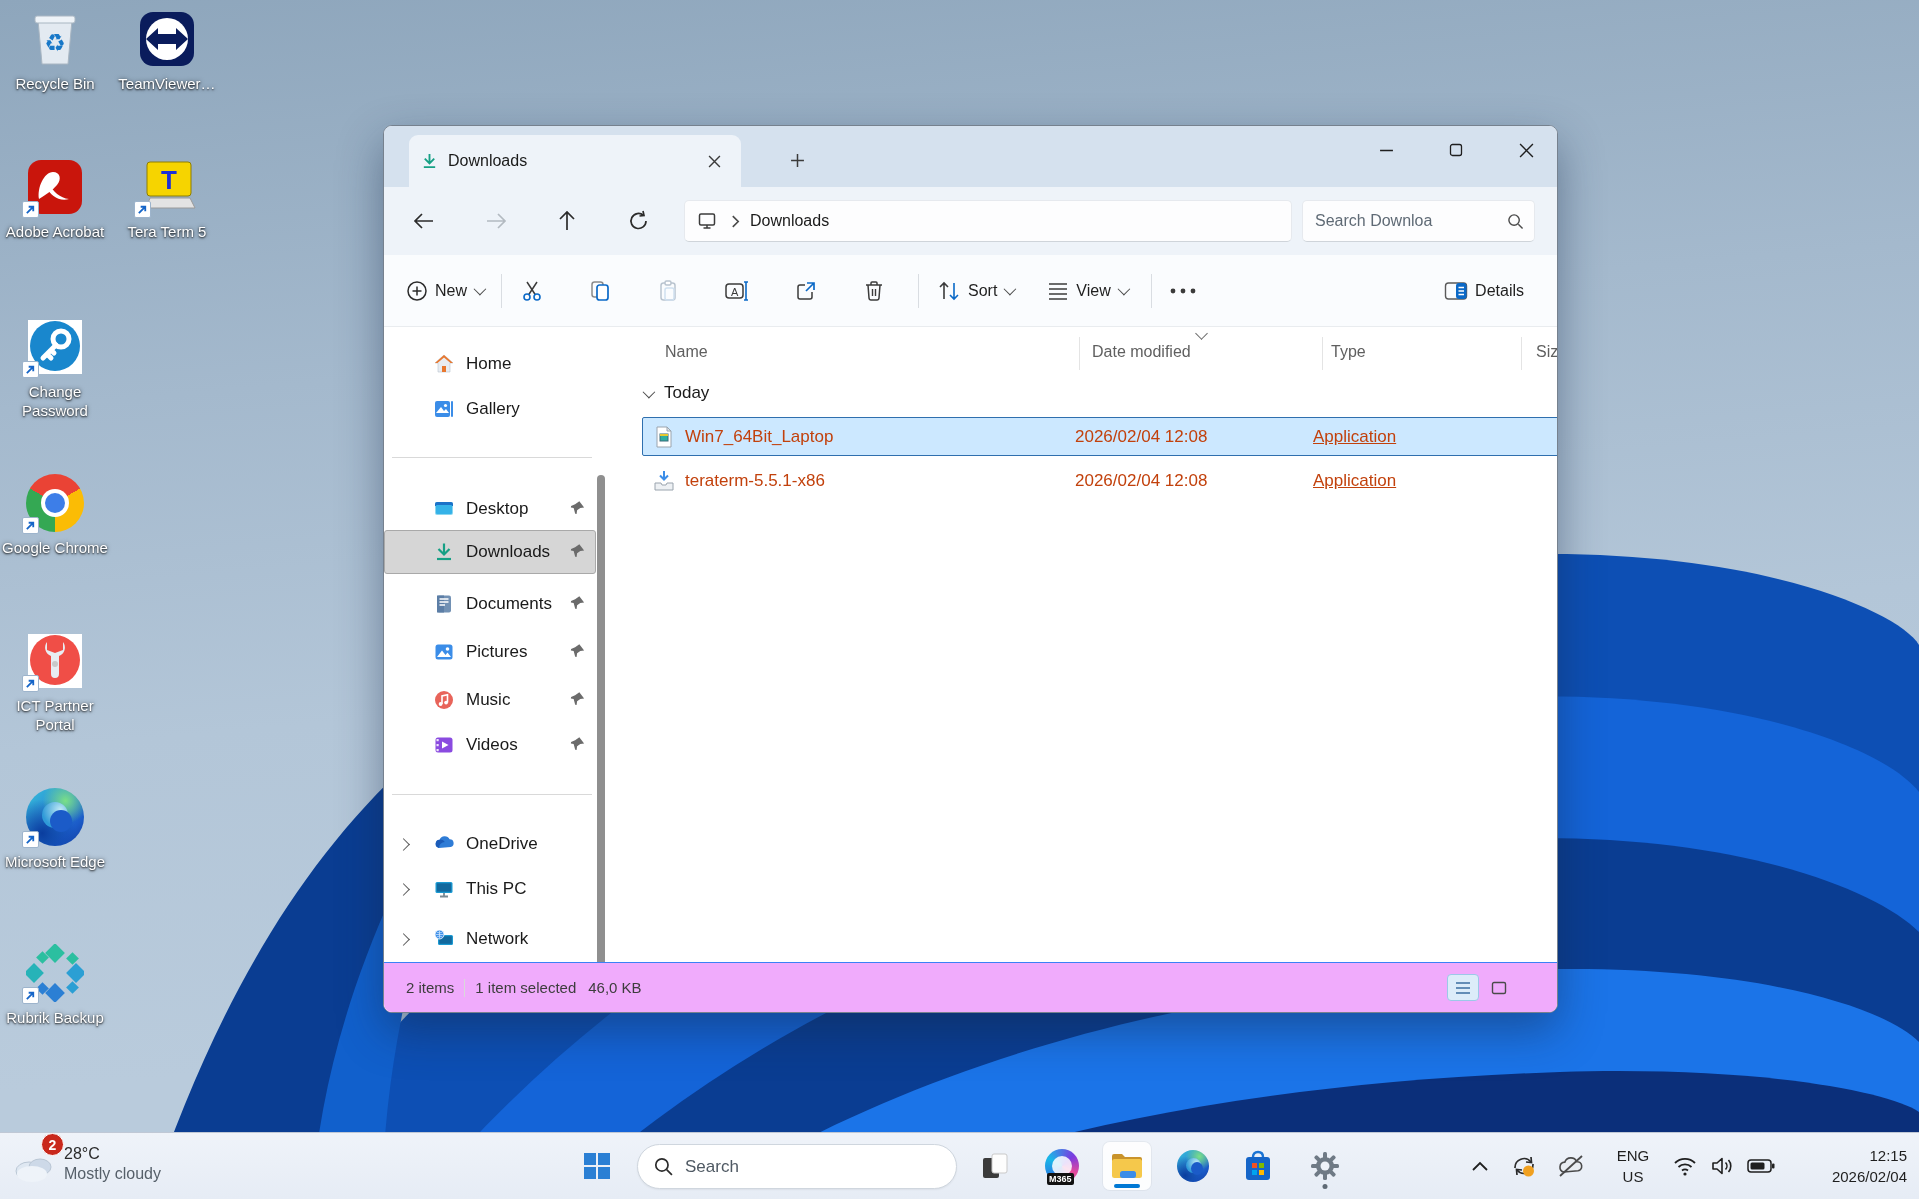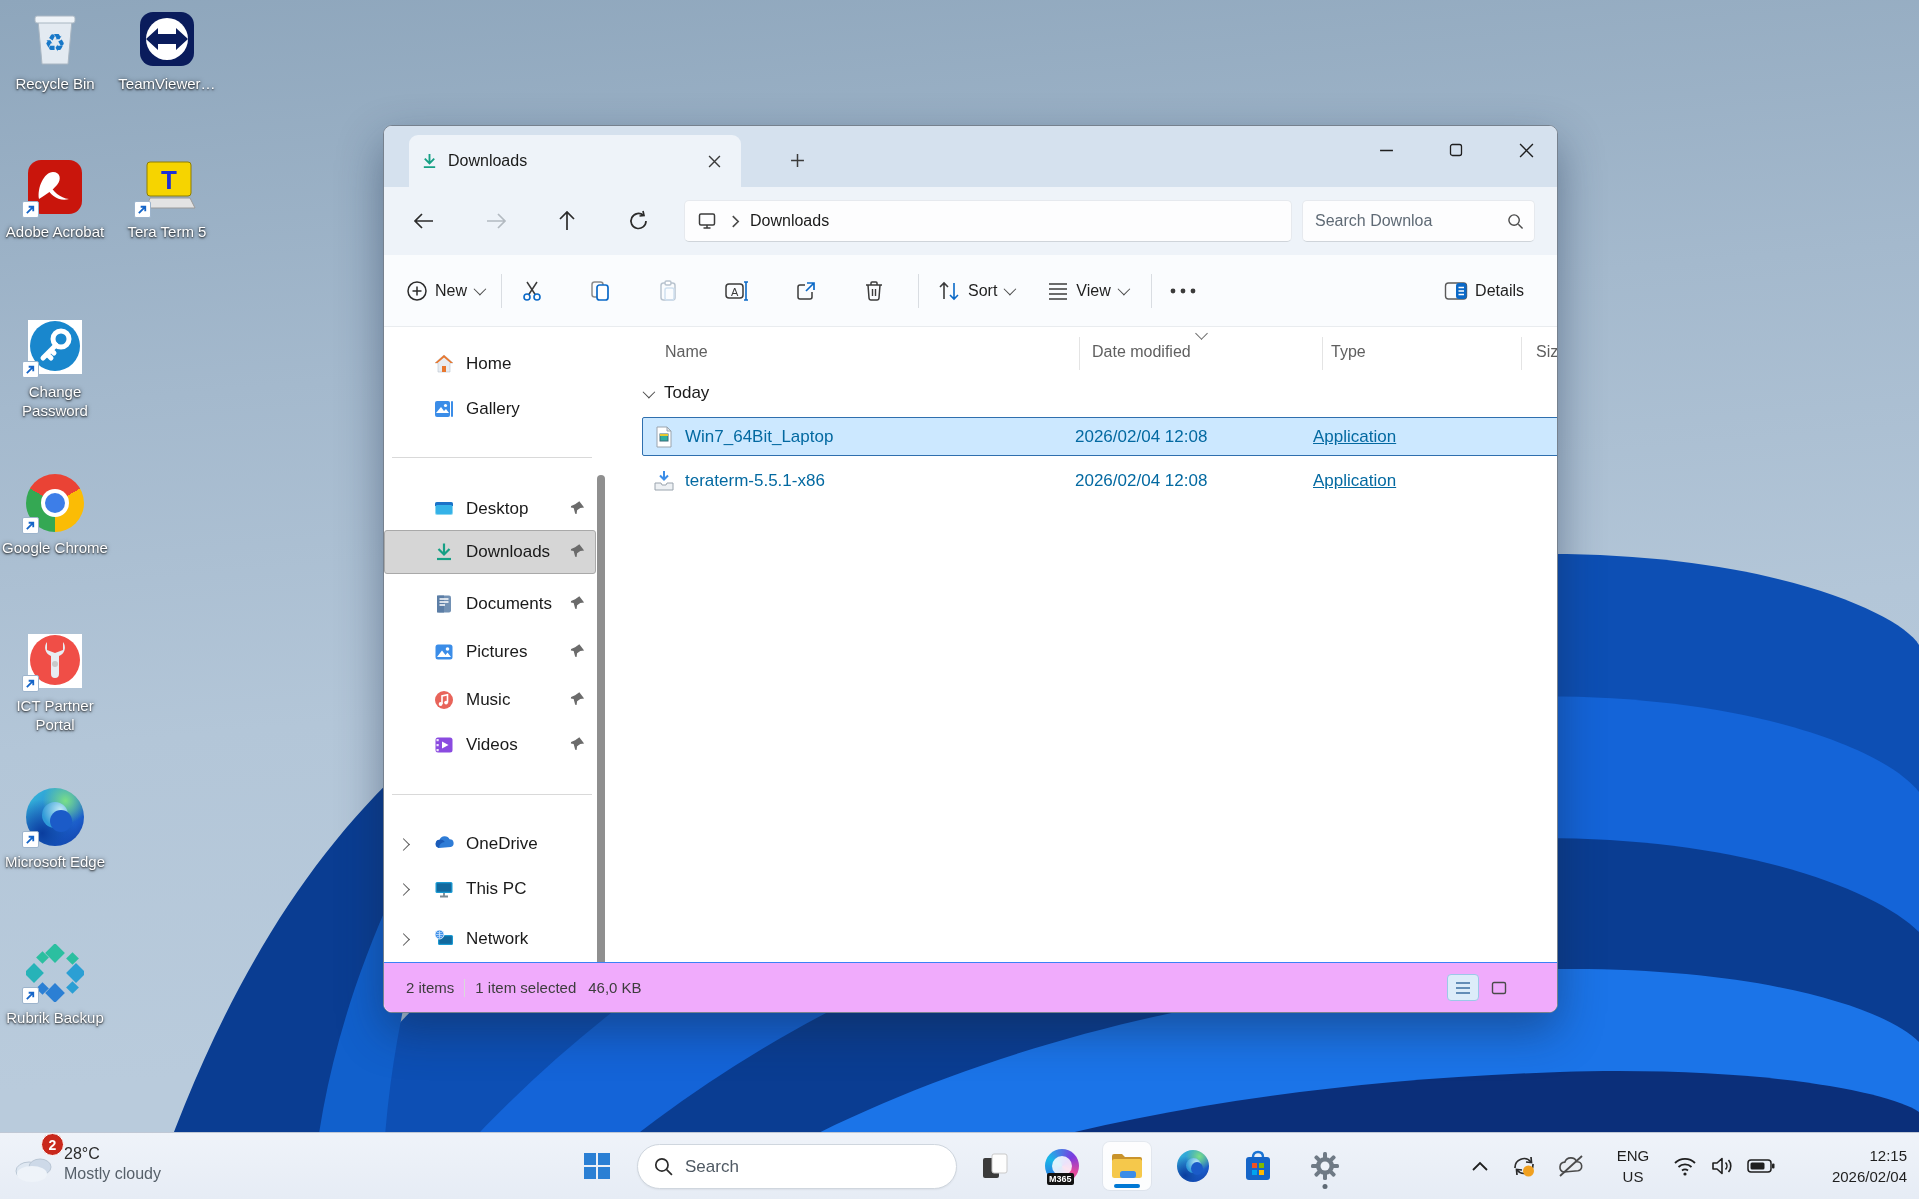--- a/index.html
+++ b/index.html
@@ -67,21 +67,21 @@
   .s-scroll { position:absolute; left:213px; top:148px; width:8px; height:552px; background:#8f8f8f; border-radius:4px; }
 
   .main { position:absolute; left:241px; top:201px; right:0; bottom:0; }
   .hdr { position:absolute; left:0; top:8px; right:-40px; height:37px; font-size:16px; color:#5f5f5f; }
   .hdr .h { position:absolute; top:8px; white-space:nowrap; }
   .hdr .vline { position:absolute; top:2px; width:1px; height:33px; background:#e4e4e4; }
   .sortmark { position:absolute; width:9px; height:9px; border-right:1.5px solid #6a6a6a; border-bottom:1.5px solid #6a6a6a; transform:rotate(45deg); }
   .group { position:absolute; left:18px; top:56px; display:flex; align-items:center; font-size:17px; color:#1a1a1a; }
   .rows { position:absolute; left:0; top:0; right:0; }
   .frow { position:absolute; left:17px; width:925px; height:39px; display:flex; align-items:center;
-          border:1px solid transparent; border-radius:2px; font-size:17px; color:#0369a1; }
+          border:1px solid transparent; border-radius:2px; font-size:17px; color:#c2410c; }
   .frow.sel { background:#cce8ff; border-color:#2f6fae; }
   .frow .fic { width:24px; height:24px; margin-left:9px; }
   .frow .c-name { margin-left:9px; width:390px; white-space:nowrap; }
   .frow .c-date { width:238px; white-space:nowrap; }
   .frow .c-type { white-space:nowrap;text-decoration:underline; }
   .hscroll-track { position:absolute; left:0; right:0; top:635px; height:15px; background:#fbfbfb; }
   .hscroll { position:absolute; left:21px; top:3px; width:795px; height:9px; background:#949494; border-radius:5px; }
 
   .statusbar { position:absolute; left:0; right:0; bottom:0; height:50px; background:#f0abfc; border-top:1px solid #3b82f6;
                display:flex; align-items:center; font-size:15px; color:#3d3d3d; }

